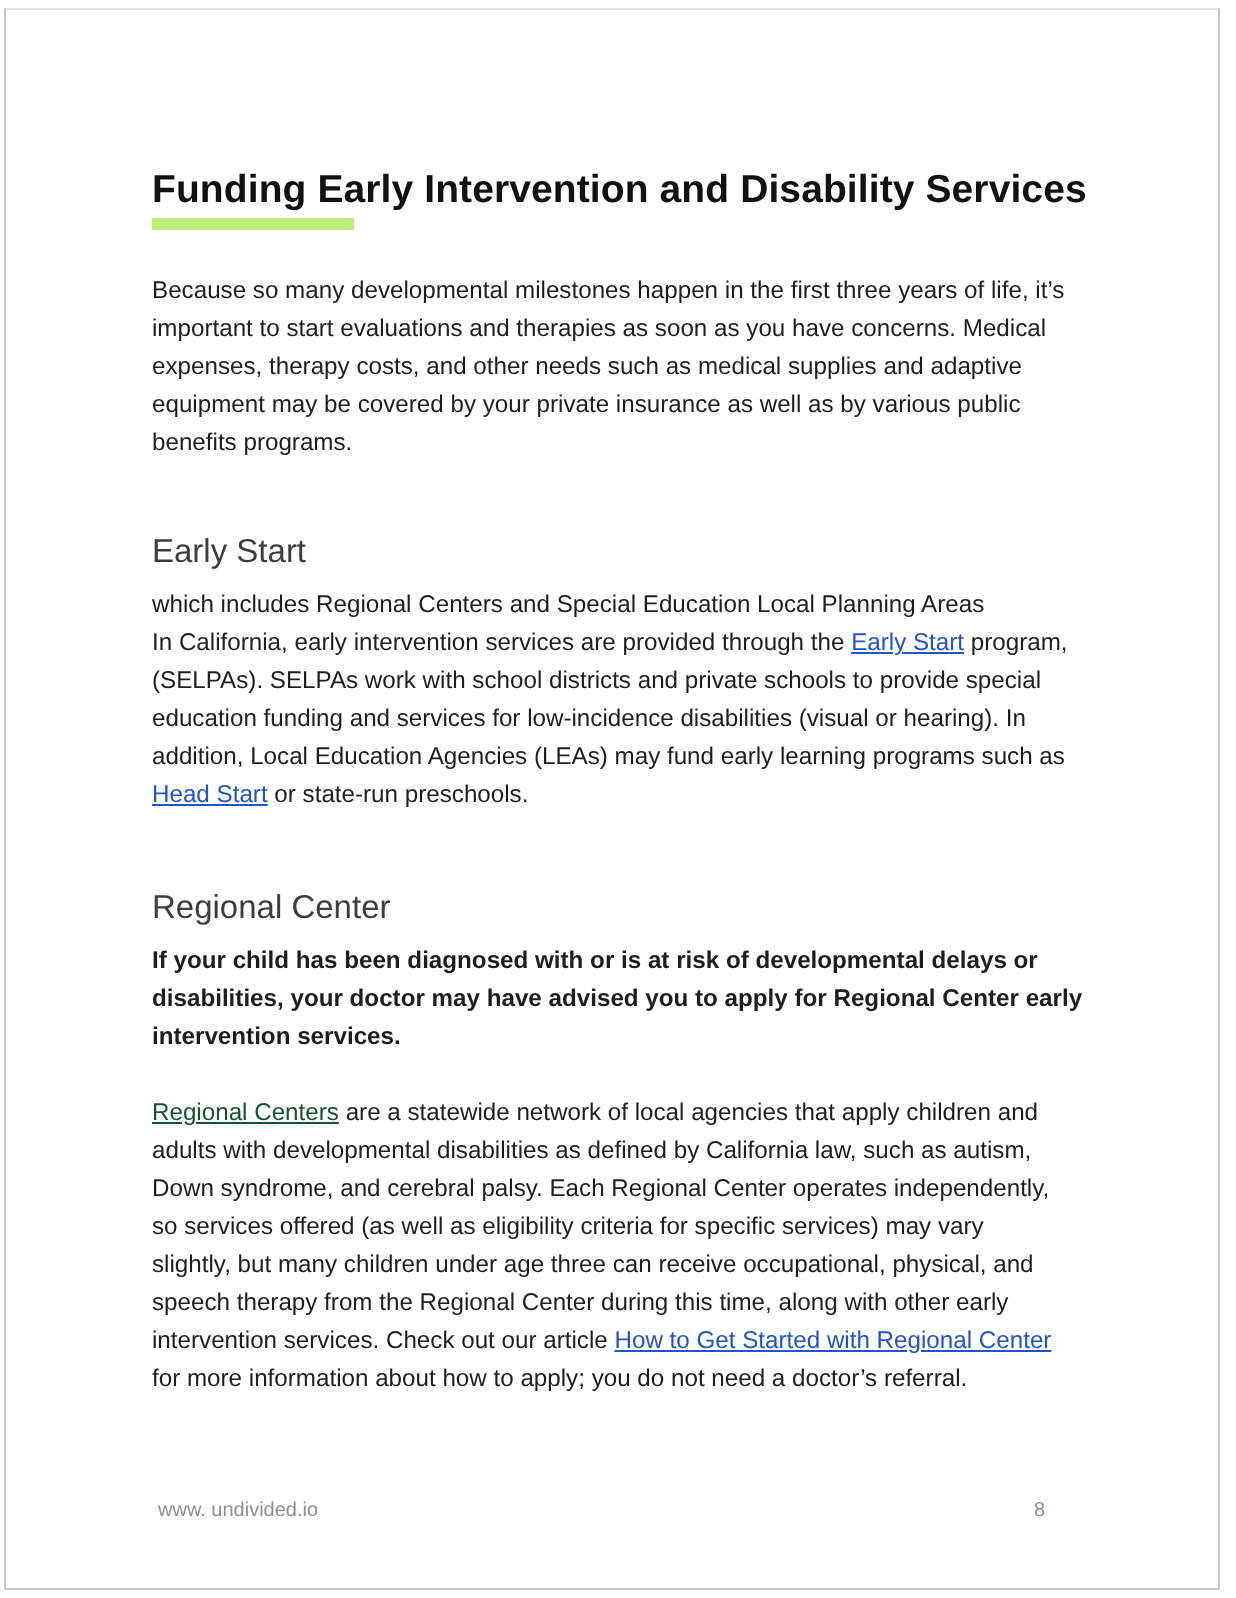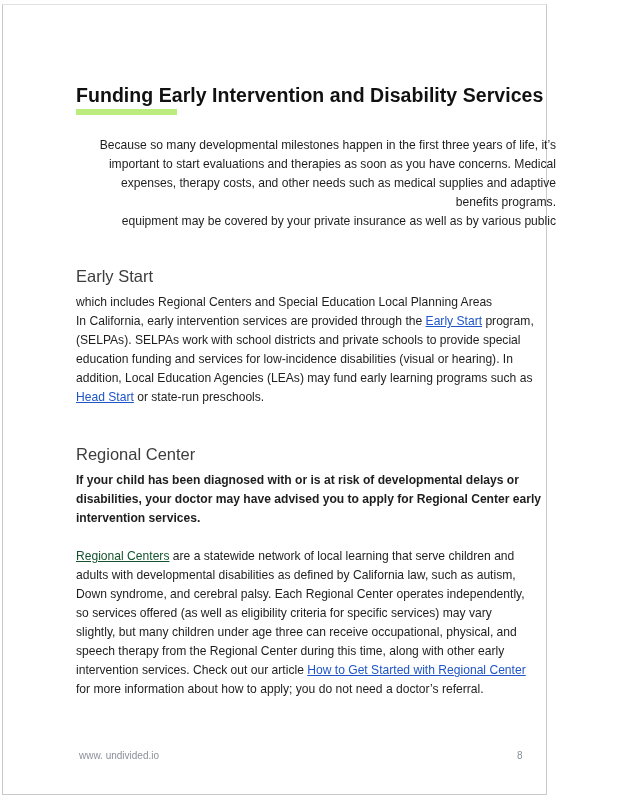--- a/index.html
+++ b/index.html
@@ -11,21 +11,21 @@
       width: 618px;
       height: 799px;
       position: relative;
       overflow: hidden;
       font-family: "Liberation Sans", "DejaVu Sans", sans-serif;
     }
     .page {
       position: absolute;
       left: 2px;
       top: 4px;
-      width: 545px;
+      width: 608px;
       height: 791px;
       border: 1px solid #c9c9c9;
       border-top-color: #e2e2e2;
       box-sizing: border-box;
       background: #ffffff;
     }
     .title {
       position: absolute;
       left: 73px;
       top: 79px;
@@ -89,26 +89,26 @@
     }
   </style>
 </head>
 <body>
 
 <div class="page">
 
   <h1 class="title">Funding Early Intervention and Disability Services</h1>
   <div class="title-underline" style="background: rgb(189, 236, 126);"></div>
 
-  <p class="para" style="top:131px;text-align:right;">
+  <p class="para" style="top:131px;">
     <span class="line">Because so many developmental milestones happen in the first three years of life, it’s</span>
     <span class="line">important to start evaluations and therapies as soon as you have concerns. Medical</span>
     <span class="line">expenses, therapy costs, and other needs such as medical supplies and adaptive</span>
+    <span class="line">equipment may be covered by your private insurance as well as by various public</span>
     <span class="line">benefits programs.</span>
-    <span class="line">equipment may be covered by your private insurance as well as by various public</span>
   </p>
 
   <h2 class="h2" style="top:262px;">Early Start</h2>
 
   <p class="para" style="top:288px;">
     <span class="line">which includes Regional Centers and Special Education Local Planning Areas</span>
     <span class="line"><span>In California, early intervention services are provided through the </span><a class="link" style="color: rgb(31, 85, 200);">Early Start</a><span> program,</span></span>
     <span class="line">(SELPAs). SELPAs work with school districts and private schools to provide special</span>
     <span class="line">education funding and services for low-incidence disabilities (visual or hearing). In</span>
     <span class="line">addition, Local Education Agencies (LEAs) may fund early learning programs such as</span>
@@ -117,21 +117,21 @@
 
   <h2 class="h2" style="top:440px;">Regional Center</h2>
 
   <p class="para" style="top:466px;font-weight:bold;">
     <span class="line">If your child has been diagnosed with or is at risk of developmental delays or</span>
     <span class="line">disabilities, your doctor may have advised you to apply for Regional Center early</span>
     <span class="line">intervention services.</span>
   </p>
 
   <p class="para" style="top:542px;">
-    <span class="line"><a class="link" style="color: #14532d;">Regional Centers</a><span> are a statewide network of local learning that serve children and</span></span>
+    <span class="line"><a class="link" style="color: #14532d;">Regional Centers</a><span> are a statewide network of local agencies that apply children and</span></span>
     <span class="line">adults with developmental disabilities as defined by California law, such as autism,</span>
     <span class="line">Down syndrome, and cerebral palsy. Each Regional Center operates independently,</span>
     <span class="line">so services offered (as well as eligibility criteria for specific services) may vary</span>
     <span class="line">slightly, but many children under age three can receive occupational, physical, and</span>
     <span class="line">speech therapy from the Regional Center during this time, along with other early</span>
     <span class="line"><span>intervention services. Check out our article </span><a class="link" style="color: rgb(31, 85, 200);">How to Get Started with Regional Center</a></span>
     <span class="line">for more information about how to apply; you do not need a doctor’s referral.</span>
   </p>
 
   <div class="footer-url">www. undivided.io</div>

